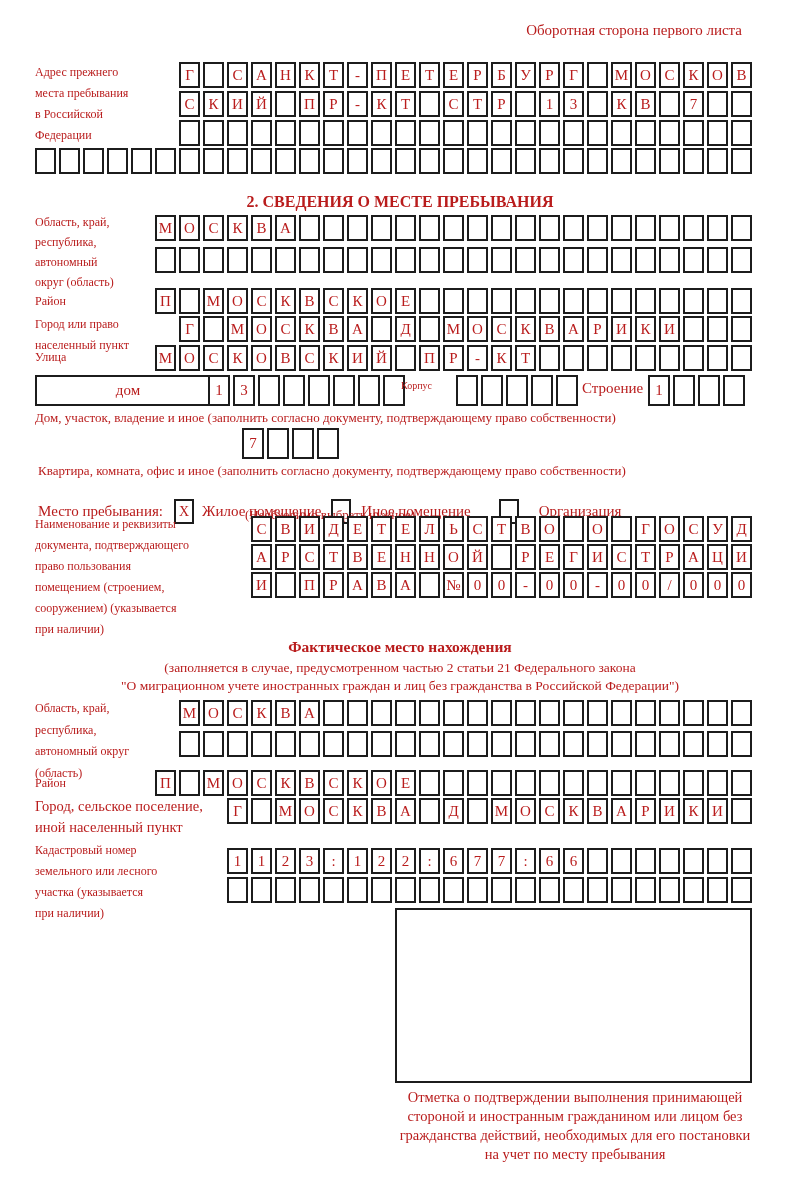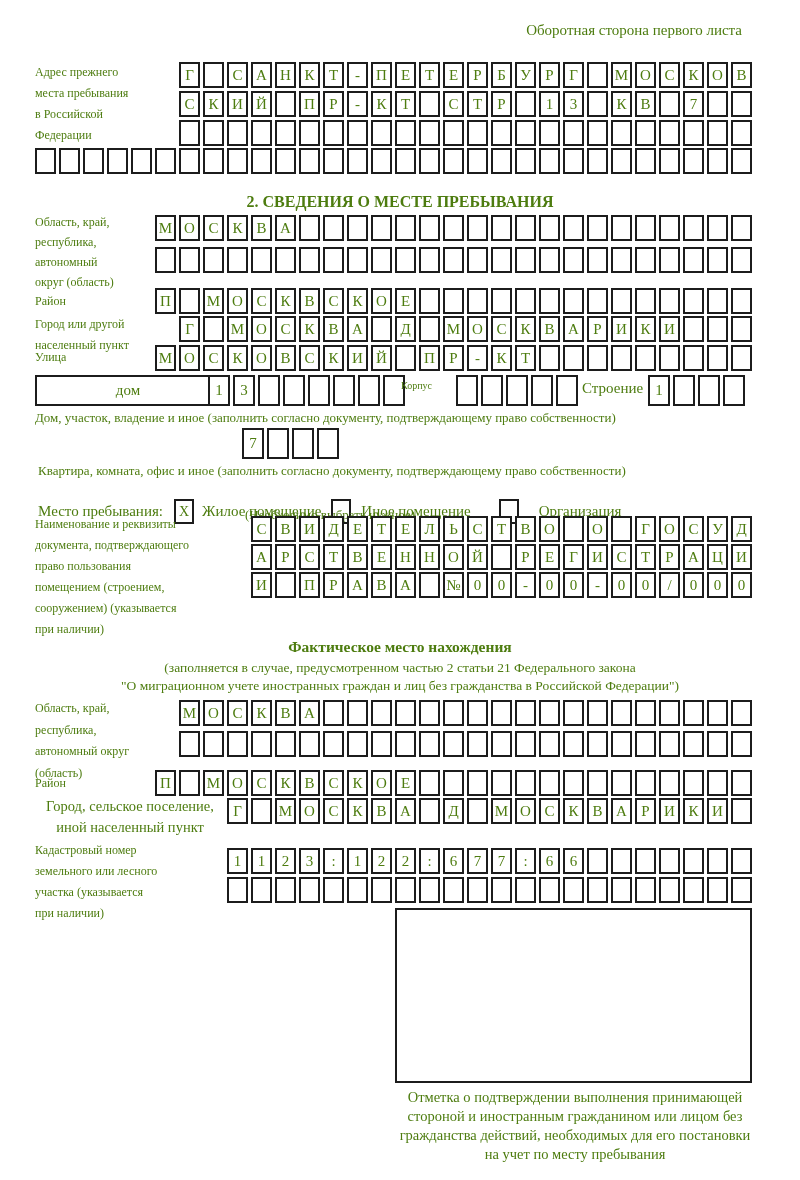--- a/index.html
+++ b/index.html
@@ -1,18 +1,18 @@
 <!DOCTYPE html>
 <html><head>
 <meta charset="utf-8">
 <style>
   html,body{margin:0;padding:0;background:#fff;}
   .sheet{
     position:relative;width:800px;height:1180px;background:#ffffff;
-    font-family:"Liberation Serif","DejaVu Serif",serif;color:#4d7c0f;overflow:hidden;
+    font-family:"Liberation Serif","DejaVu Serif",serif;color:#b91c1c;overflow:hidden;
   }
   .abs{position:absolute;}
   .lbl{position:absolute;font-size:12px;line-height:21px;white-space:pre-line;}
   .note{position:absolute;font-size:13px;line-height:15px;}
   .center{left:0;right:0;text-align:center;}
   .title{position:absolute;font-weight:bold;font-size:16px;}
   .strip{position:absolute;display:flex;gap:3px;}
   .cell{
     width:21px;height:26px;border:2px solid #1c1c1c;box-sizing:border-box;
     display:flex;align-items:center;justify-content:center;
@@ -235,21 +235,21 @@
       <div class="cell"></div>
       <div class="cell"></div>
       <div class="cell"></div>
       <div class="cell"></div>
       <div class="cell"></div>
       <div class="cell"></div>
       <div class="cell"></div>
       <div class="cell"></div>
     </div>
 
-  <div class="lbl" style="left:35px;top:314px;width:140px;">Город или другой
+  <div class="lbl" style="left:35px;top:314px;width:140px;">Город или право
 населенный пункт</div>
   <div class="strip" style="left:179px;top:316px;">
       <div class="cell">Г</div>
       <div class="cell"></div>
       <div class="cell">М</div>
       <div class="cell">О</div>
       <div class="cell">С</div>
       <div class="cell">К</div>
       <div class="cell">В</div>
       <div class="cell">А</div>
@@ -506,21 +506,21 @@
       <div class="cell"></div>
       <div class="cell"></div>
       <div class="cell"></div>
       <div class="cell"></div>
       <div class="cell"></div>
       <div class="cell"></div>
       <div class="cell"></div>
       <div class="cell"></div>
     </div>
 
-  <div class="lbl" style="left:35px;top:796px;width:190px;font-size:14.5px;text-align:center;">Город, сельское поселение,
+  <div class="lbl" style="left:35px;top:796px;width:190px;font-size:14.5px;">Город, сельское поселение,
 иной населенный пункт</div>
   <div class="strip" style="left:227px;top:798px;">
       <div class="cell">Г</div>
       <div class="cell"></div>
       <div class="cell">М</div>
       <div class="cell">О</div>
       <div class="cell">С</div>
       <div class="cell">К</div>
       <div class="cell">В</div>
       <div class="cell">А</div>

